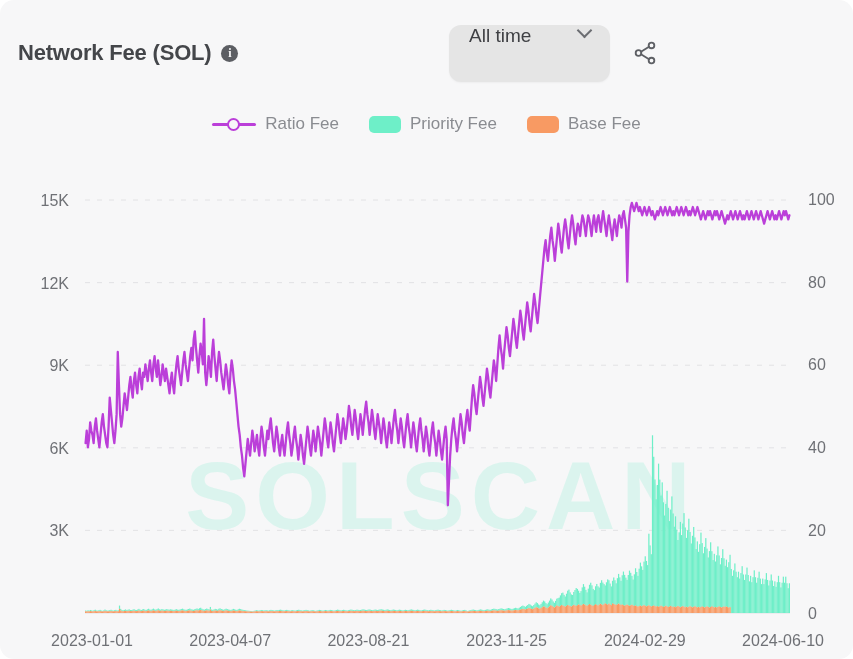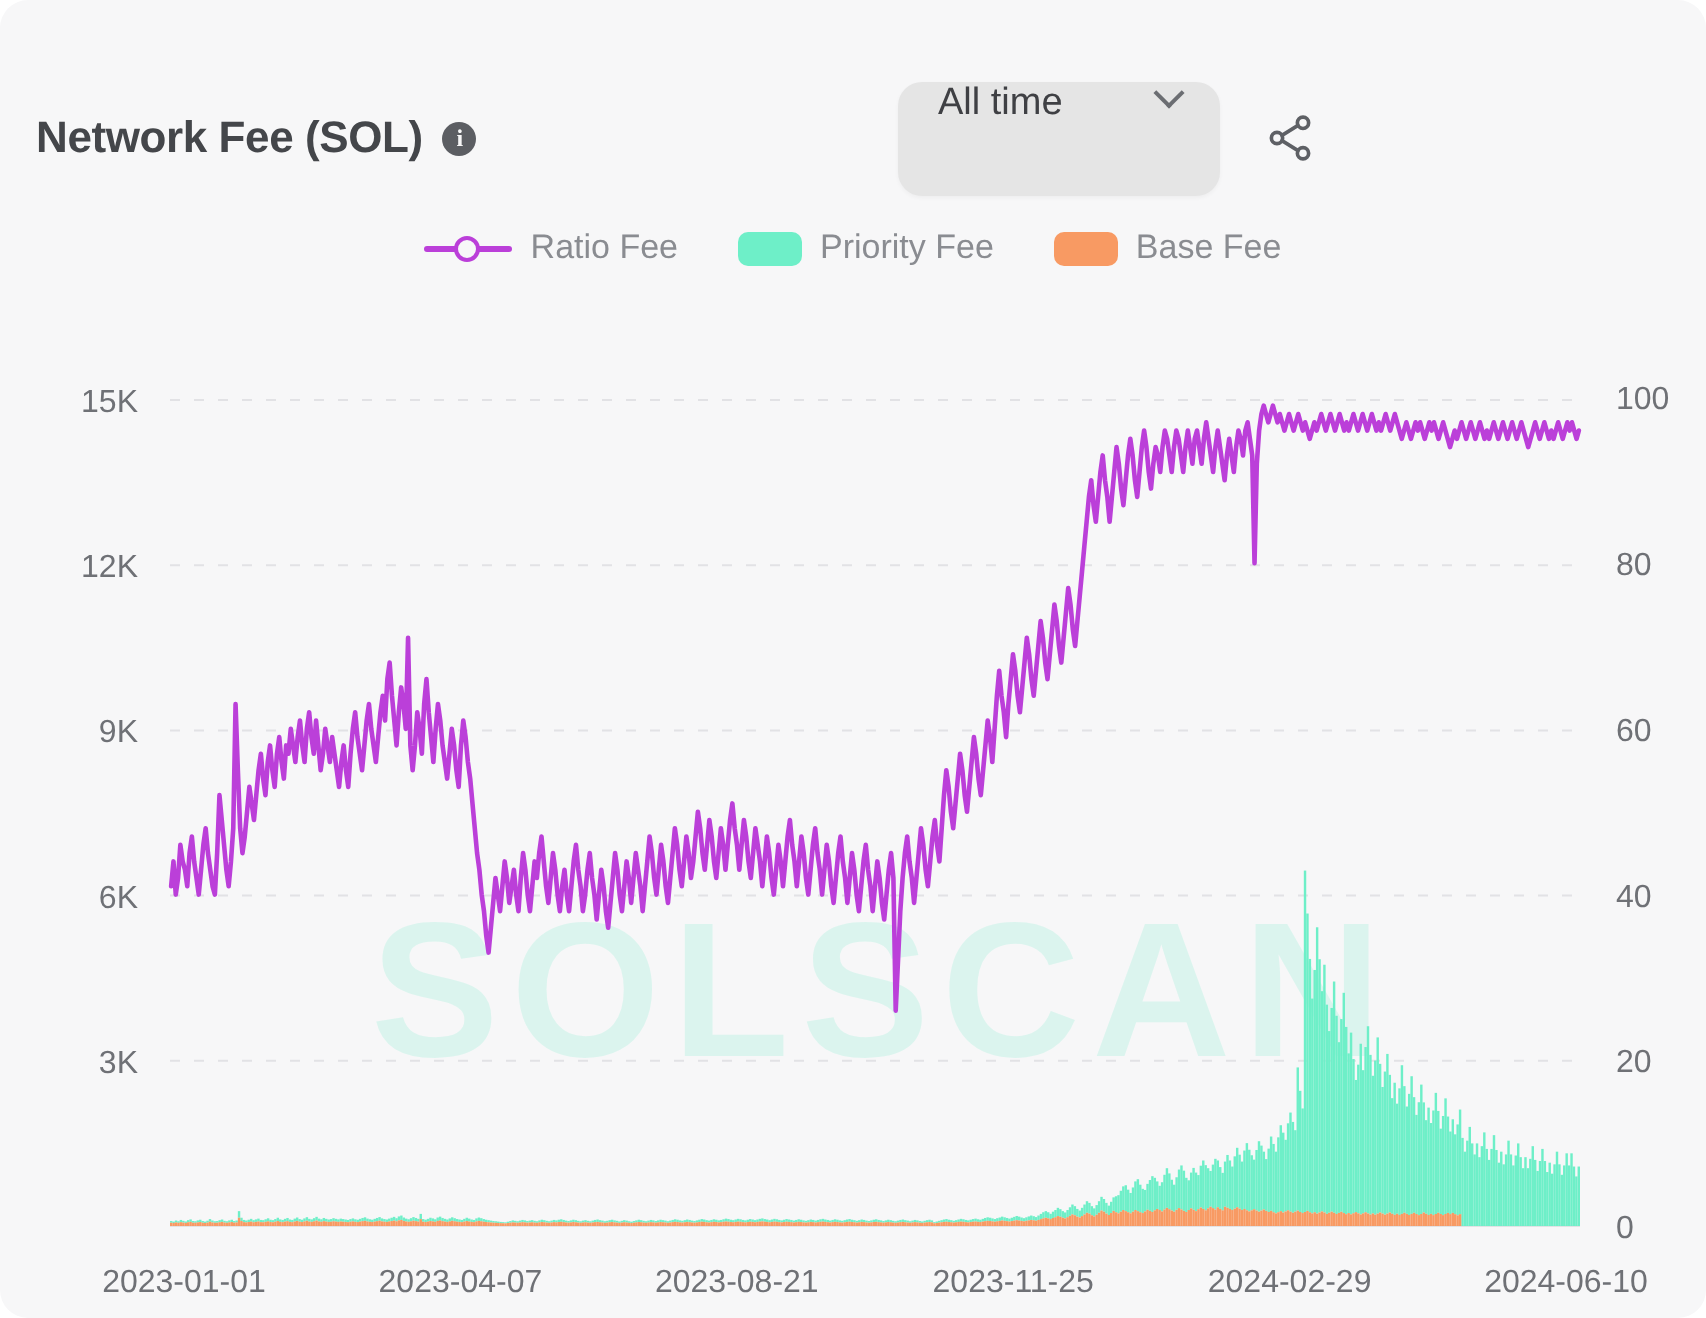--- a/index.html
+++ b/index.html
@@ -16,21 +16,21 @@
     height: 659px;
     background: #f7f7f8;
     border-radius: 14px;
     overflow: hidden;
     box-sizing: border-box;
   }
 
   
   .header {
     position: absolute;
-    top: 16px; left: 0;
+    top: 0; left: 0;
     width: 682px;
     height: 92px;
     box-sizing: border-box;
     padding: 14px 20px 0 18px;
     display: flex;
     align-items: center;
     justify-content: space-between;
   }
   .title-wrap {
     display: flex;

